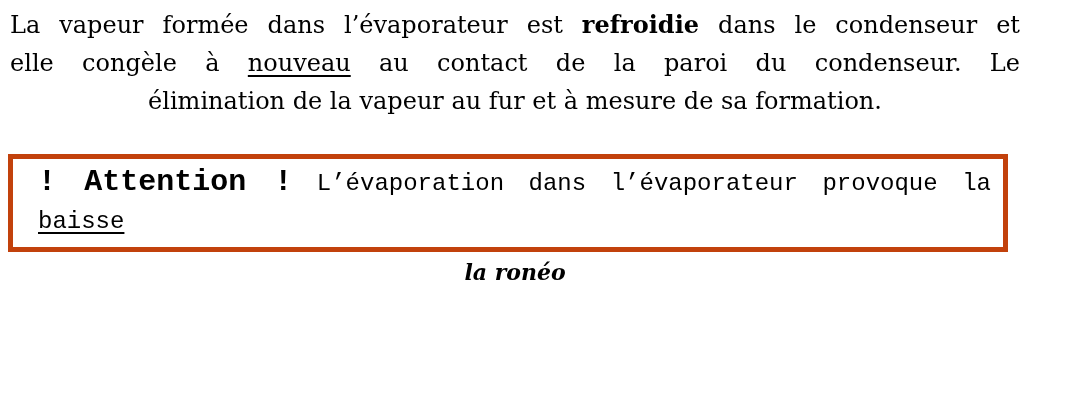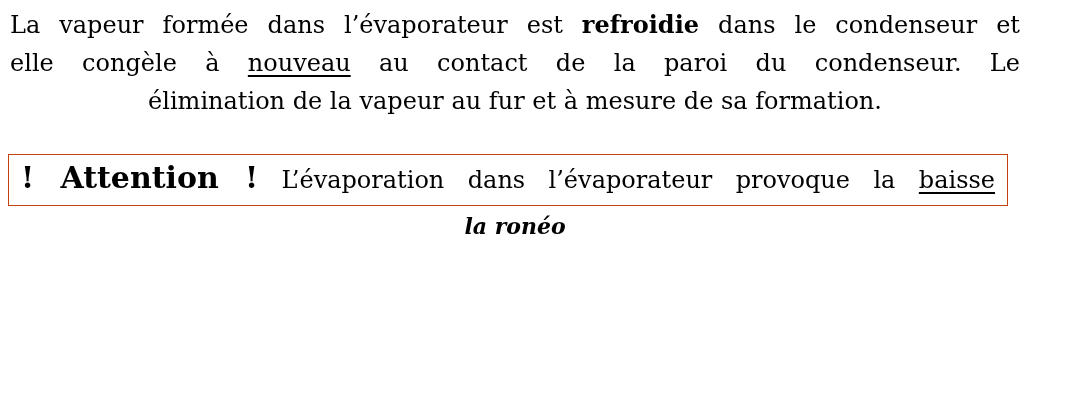--- a/index.html
+++ b/index.html
@@ -13,24 +13,25 @@
     font-family: "DejaVu Serif", serif;
     overflow: hidden;
   }
   .para {
     margin: 6px 8px 0 10px;
     font-size: 24px;
     line-height: 38px;
   }
   .attention-box {
     margin: 34px 20px 0 8px;
-    border: 1px solid #c2410c;
-    padding: 4px 12px 6px 12px;
+    border: 5px solid #c2410c;
+    padding: 4px 12px 6px 25px;
     font-size: 24px;
     line-height: 38px;
+    font-family: Liberation Mono, monospace;
   }
   .footnote {
     margin: 5px 8px 0 10px;
     font-size: 22px;
     line-height: 30px;
     font-style: italic;
     font-weight: bold;
   }
   .line { text-align: center; white-space: normal; }
   .line.just { text-align: justify; text-align-last: justify; }

